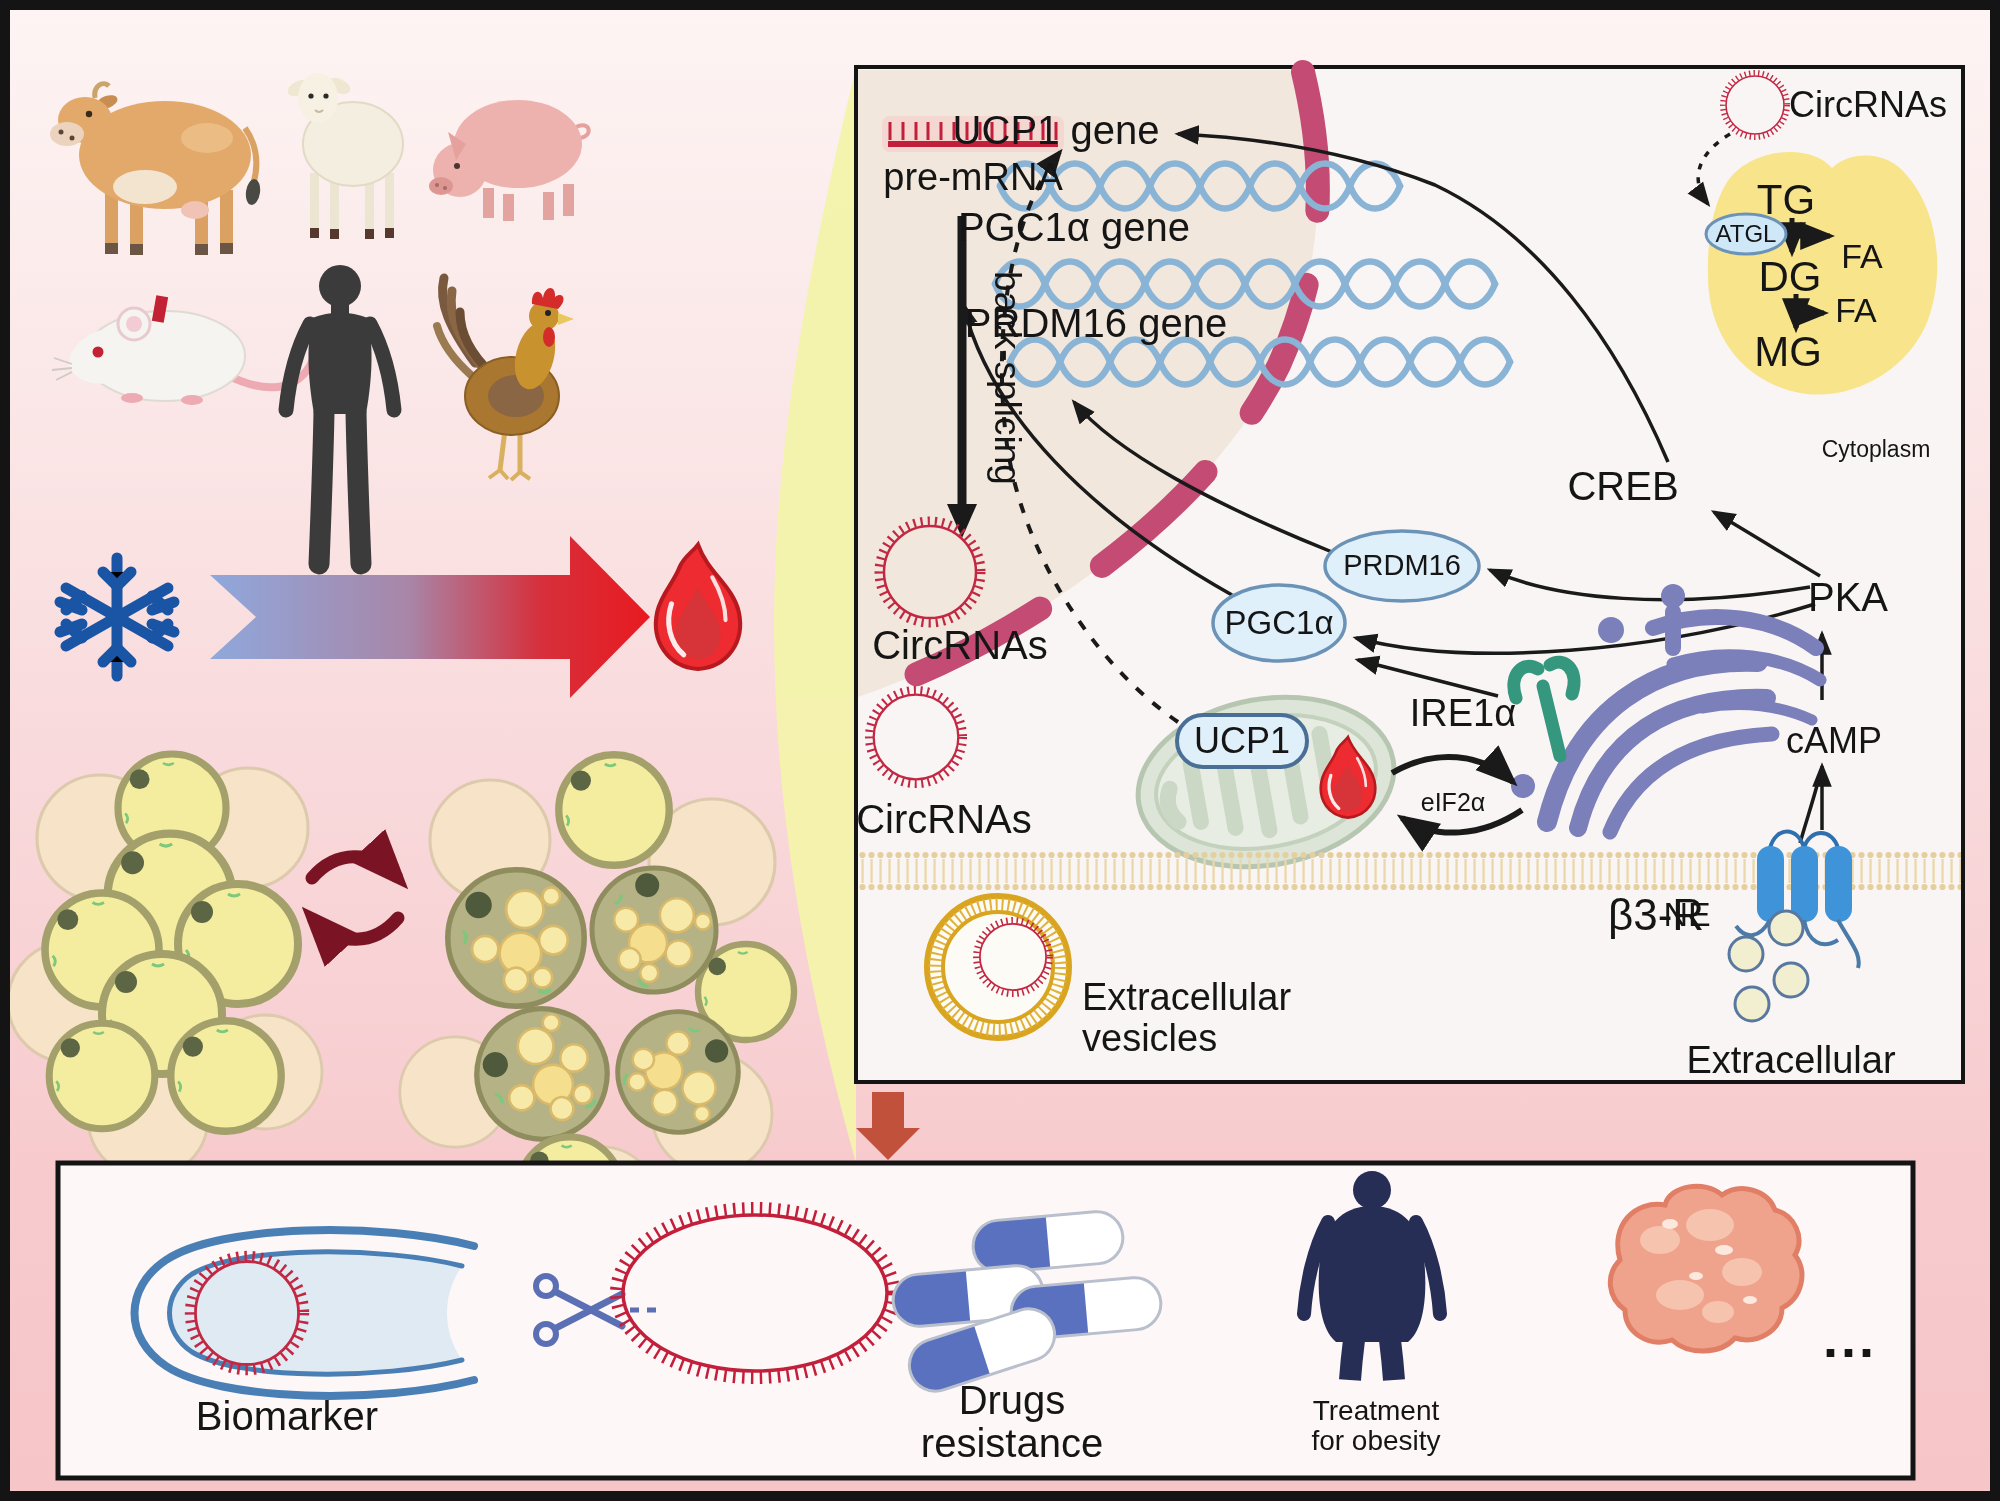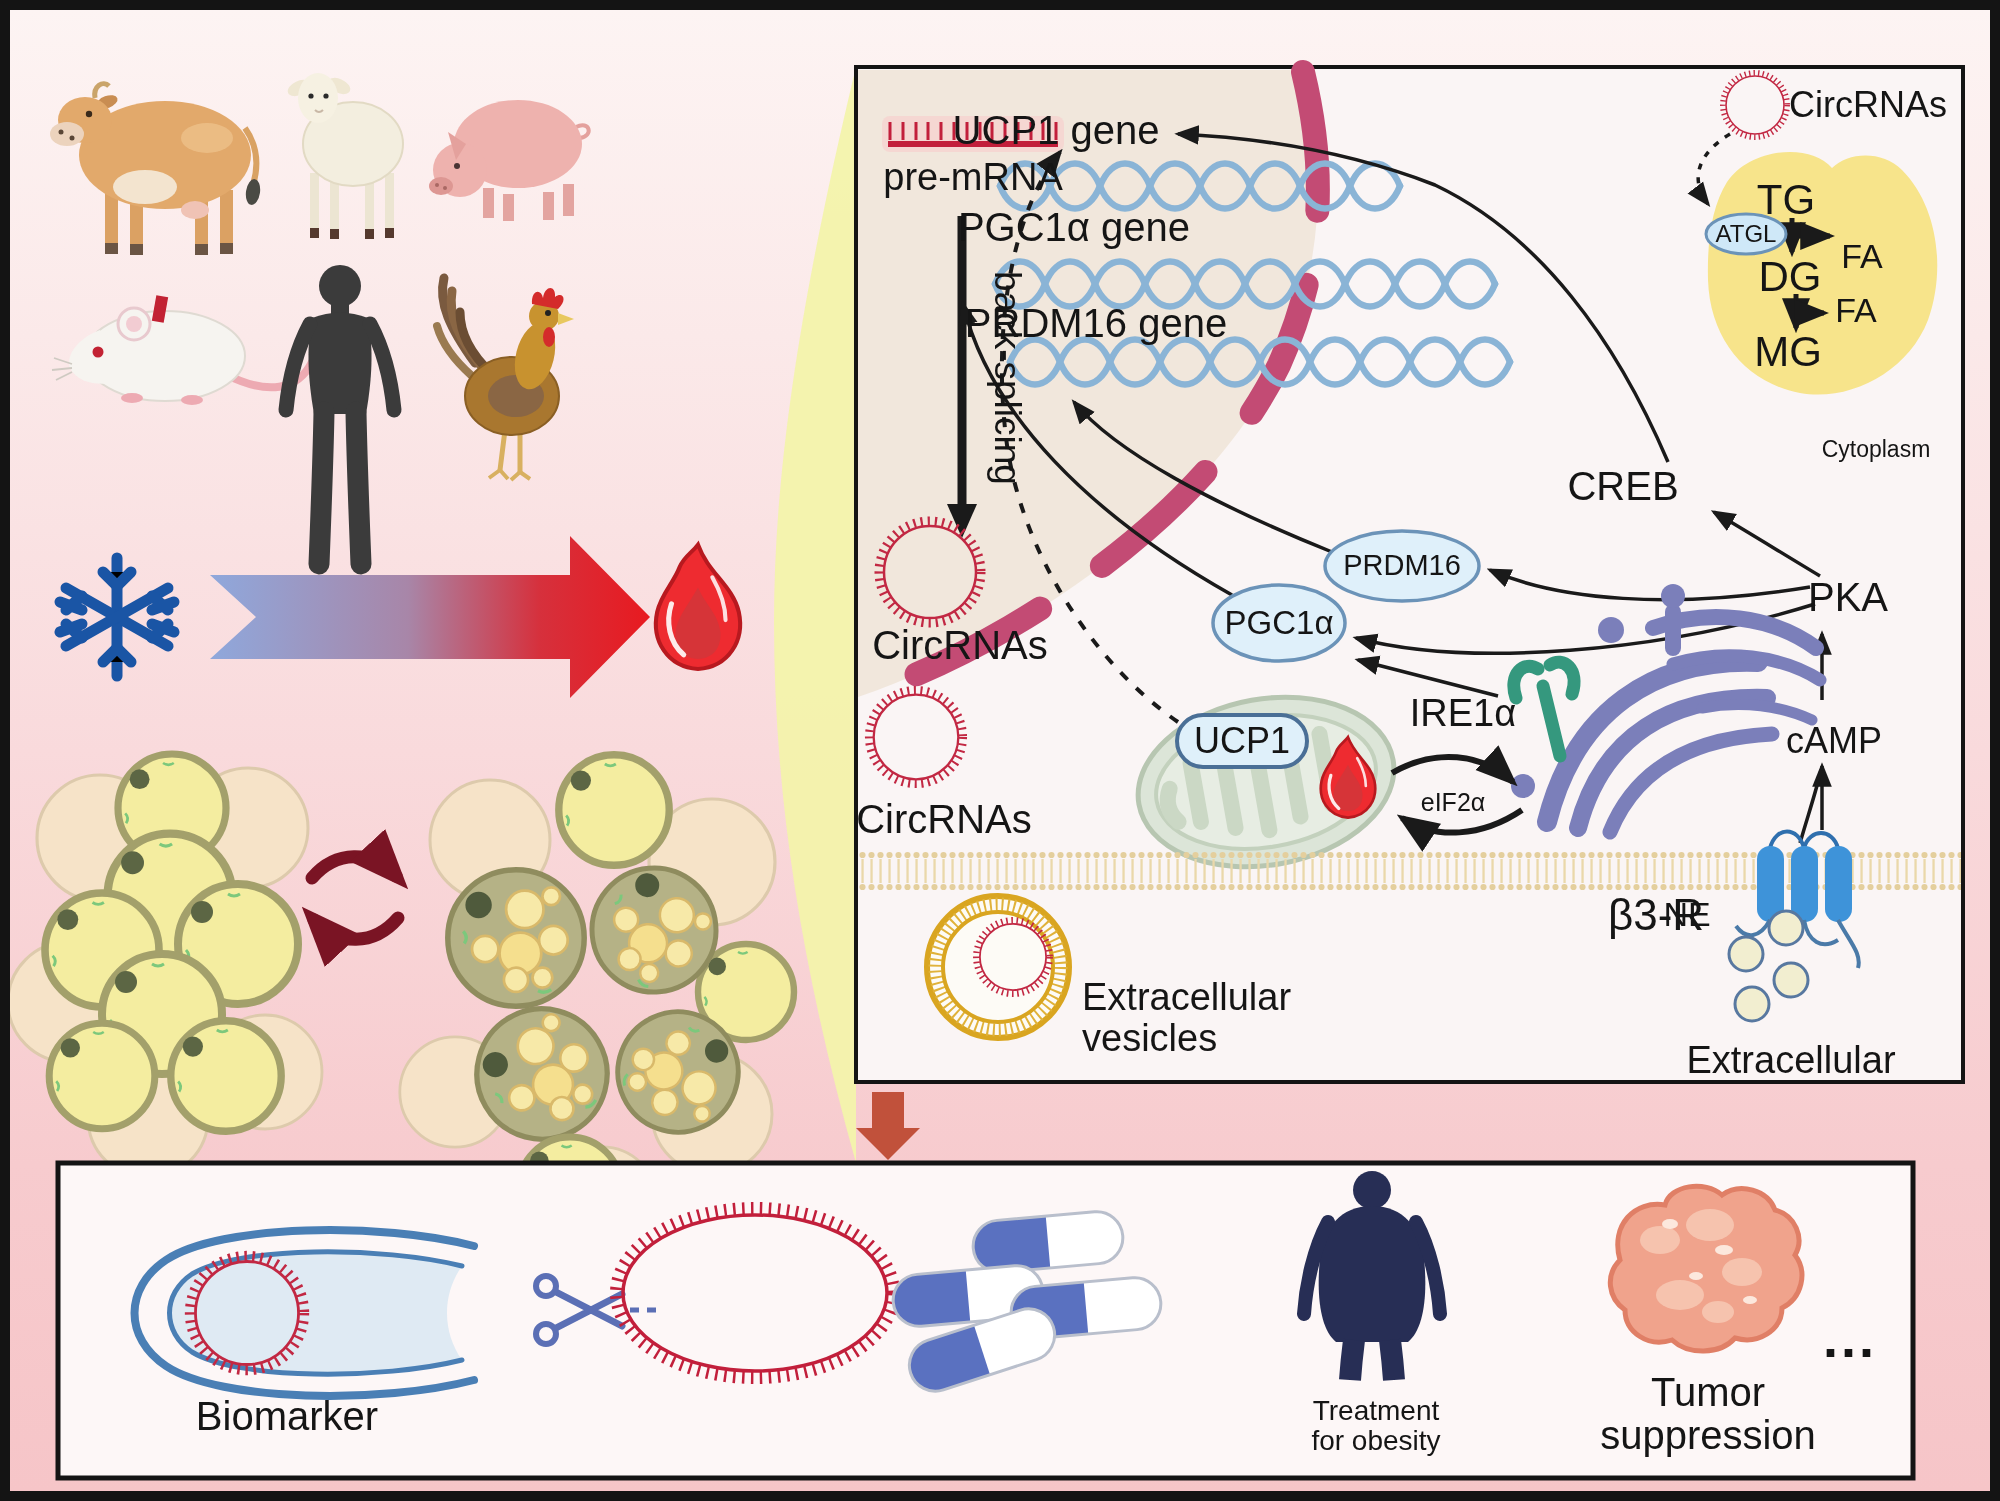--- a/index.html
+++ b/index.html
@@ -431,23 +431,23 @@
 <div class="lbl" style="left:1778px;top:342px;font-size:42px">MG</div>
 <div class="lbl" style="left:1852px;top:246px;font-size:34px">FA</div>
 <div class="lbl" style="left:1846px;top:300px;font-size:34px">FA</div>
 <div class="lbl leftalign" style="left:1072px;top:1008px;font-size:38px;text-align:left">
   <div>Extracellular</div>
   <div>vesicles</div>
 </div>
 <div class="lbl" style="left:1781px;top:1051px;font-size:38px">Extracellular</div>
 
 <div class="lbl" style="left:277px;top:1407px;font-size:40px">Biomarker</div>
+<div class="lbl" style="left:1002px;top:1412px;font-size:40px">
+  <div>Drugs</div>
+  <div>resistance</div>
+</div>
 <div class="lbl" style="left:1366px;top:1416px;font-size:28px">
   <div>Treatment</div>
   <div>for obesity</div>
 </div>
-<div class="lbl" style="left:1698px;top:1404px;font-size:40px">
-  <div>Tumor</div>
-  <div>suppression</div>
+<div class="lbl" style="left:1840px;top:1328px;font-size:54px;font-weight:bold;letter-spacing:3px">...</div>
+
 </div>
-<div class="lbl" style="left:1840px;top:1328px;font-size:54px;font-weight:bold;letter-spacing:3px">...</div>
-
-</div>
 
 </body></html>

